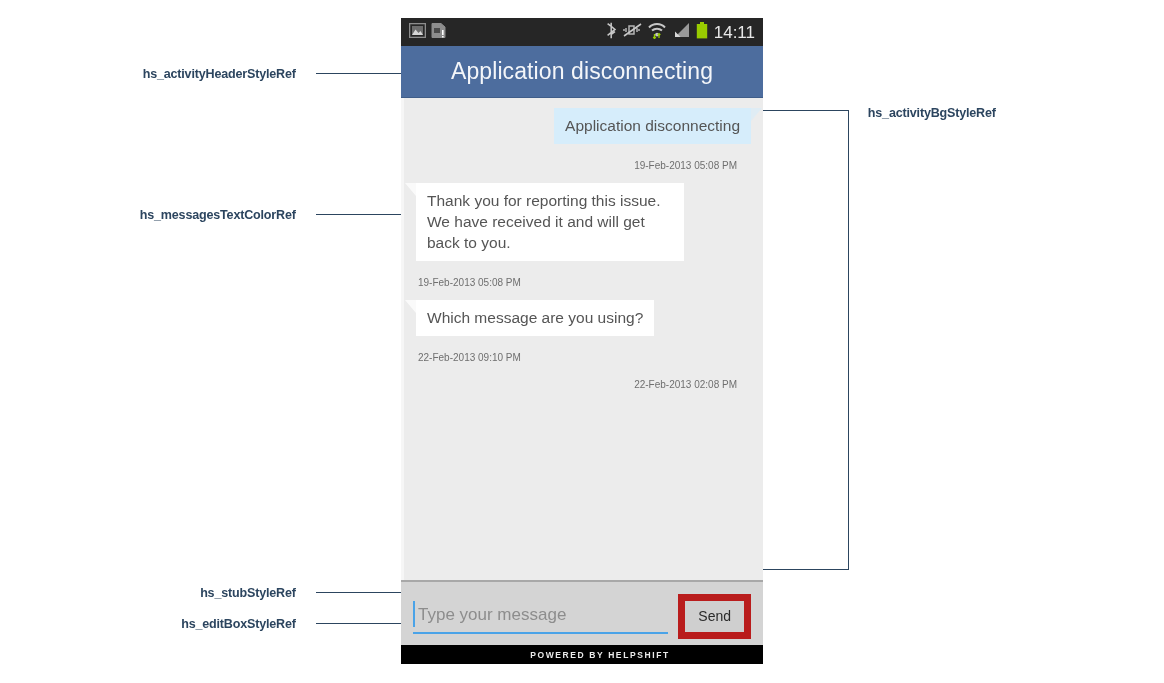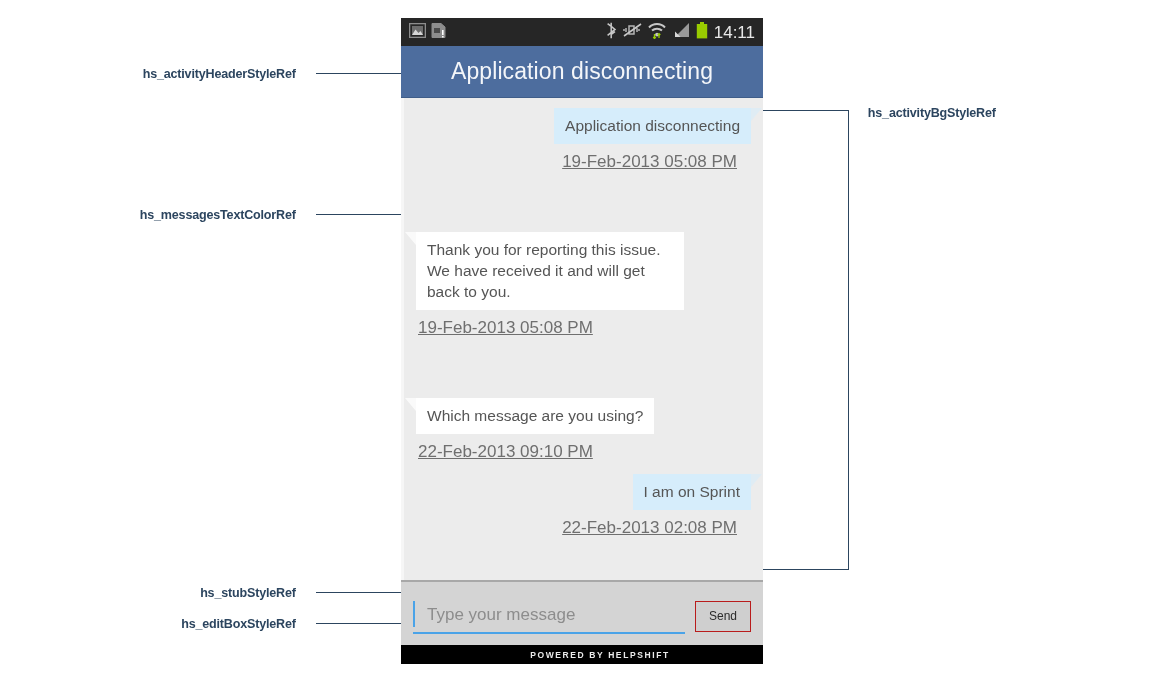--- a/index.html
+++ b/index.html
@@ -64,41 +64,41 @@
     position: relative;
     display: inline-block;
     text-align: left;
     max-width: 268px;
     padding: 7px 11px 8px 11px;
     font-size: 15.5px;
     line-height: 21px;
     color: #555555;
   }
   .bubble.out { background:#d6edfb; color:#555; }
-  .bubble.in  { background:#ffffff; color:#555;margin-top:48px; }
+  .bubble.in  { background:#ffffff; color:#555; }
 
   
   .bubble.out::after {
     content:""; position:absolute; top:0; right:-11px;
     width:0; height:0;
     border-left: 11px solid #d6edfb;
     border-bottom: 13px solid transparent;
     opacity:0.55;
   }
   .bubble.in::after {
     content:""; position:absolute; top:0; left:-11px;
     width:0; height:0;
     border-right: 11px solid #ffffff;
     border-bottom: 13px solid transparent;
     opacity:0.75;
   }
 
   .ts {
-    font-size: 17px; color:#6f6f6f;
-    margin-top: 8px; margin-bottom: 12px; text-decoration: underline;
+    font-size: 10px; color:#6f6f6f;
+    margin-top: 16px; margin-bottom: 12px;
   }
   .msg-row.out .ts { text-align:right; padding-right: 14px; }
   .msg-row.in  .ts { text-align:left;  padding-left: 2px; }
 
   
   .stub {
     height: 7px; width:100%;
     background: #d4d4d4;
     border-top: 2px solid #a8a8a8;
   }
@@ -117,30 +117,30 @@
     display:flex; align-items:center;
     border-bottom: 2px solid #4aa3e8;
   }
   .caret {
     position:absolute; left:0; top:3px;
     width:2px; height:26px; background:#4aa3e8;
   }
   .edit-input {
     width:100%; border:none; outline:none; background:transparent;
     font-family:"Liberation Sans", sans-serif;
-    font-size:17px; color:#000000; padding-left:14px;
+    font-size:17px; color:#000000; padding-left:5px;
   }
   .edit-input::placeholder { color:#8d8d8d; opacity:1; }
   .send-btn {
     flex: 0 0 auto;
     background:#cfcfcf;
-    border: 1px solid #b91c1c;
+    border: 7px solid #b91c1c;
     color:#2b2b2b;
     font-family:"Liberation Sans", sans-serif;
-    font-size:12px;
+    font-size:14px;
     padding: 7px 13px 8px 13px;
     cursor:pointer;
   }
 
   
   .powered {
     height: 19px; width:100%;
     background:#000000;
     display:flex; align-items:center; justify-content:center;
   }
@@ -248,21 +248,20 @@
         <div class="bubble in">Thank you for reporting this issue. We have received it and will get back to you.</div>
         <div class="ts">19-Feb-2013 05:08 PM</div>
       </div>
 
       <div class="msg-row in">
         <div class="bubble in">Which message are you using?</div>
         <div class="ts">22-Feb-2013 09:10 PM</div>
       </div>
 
       <div class="msg-row out">
-        <div class="bubble out">I am on Sprint</div>
         <div class="ts">22-Feb-2013 02:08 PM</div>
       </div>
 
     </div>
 
     <div class="stub"></div>
 
     <div class="editbox-area">
       <div class="edit-wrap">
         <span class="caret"></span>

